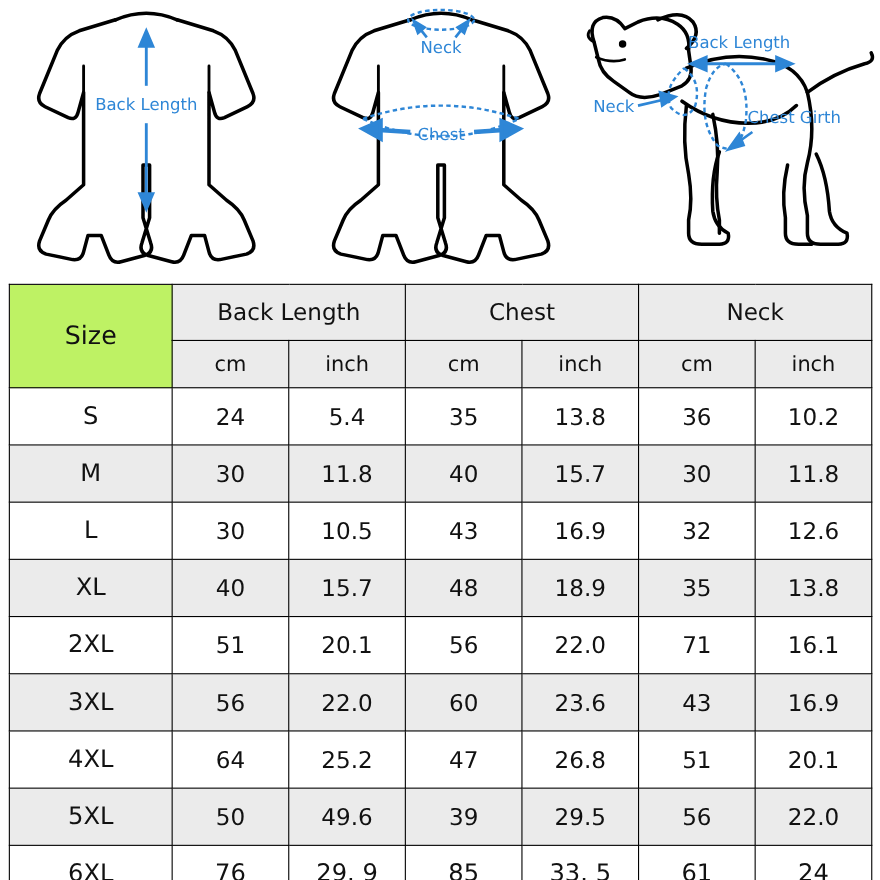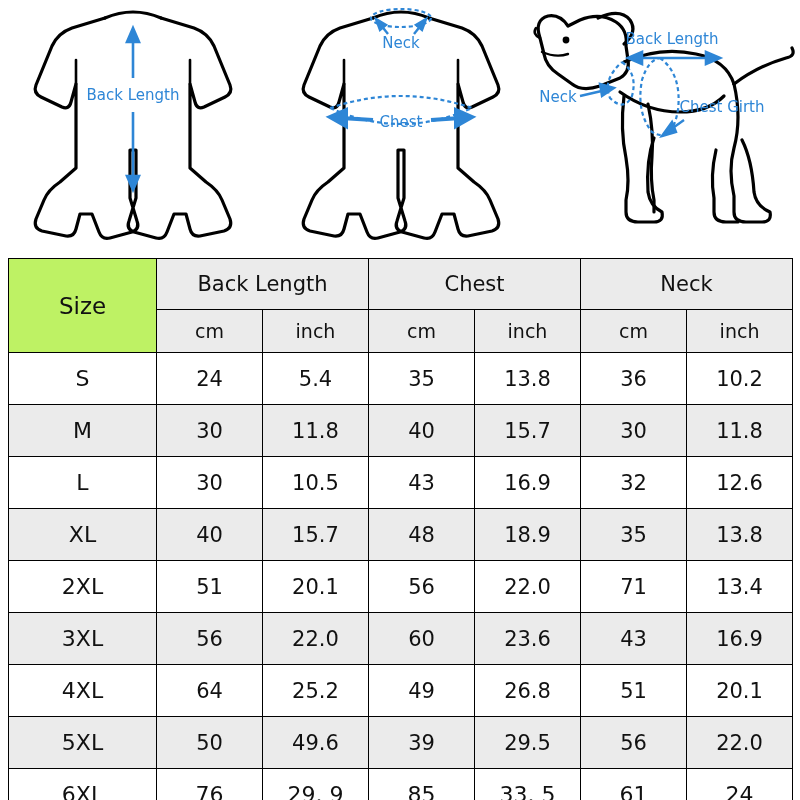--- a/index.html
+++ b/index.html
@@ -282,36 +282,36 @@
           <td>35</td>
           <td>13.8</td>
         </tr>
         <tr class="plain">
           <td class="cell-size">2XL</td>
           <td>51</td>
           <td>20.1</td>
           <td>56</td>
           <td>22.0</td>
           <td>71</td>
-          <td>13.4</td>
+          <td>16.1</td>
         </tr>
         <tr class="shaded">
           <td class="cell-size">3XL</td>
           <td>56</td>
           <td>22.0</td>
           <td>60</td>
           <td>23.6</td>
           <td>43</td>
           <td>16.9</td>
         </tr>
         <tr class="plain">
           <td class="cell-size">4XL</td>
           <td>64</td>
           <td>25.2</td>
-          <td>49</td>
+          <td>47</td>
           <td>26.8</td>
           <td>51</td>
           <td>20.1</td>
         </tr>
         <tr class="shaded">
           <td class="cell-size">5XL</td>
           <td>50</td>
           <td>49.6</td>
           <td>39</td>
           <td>29.5</td>

